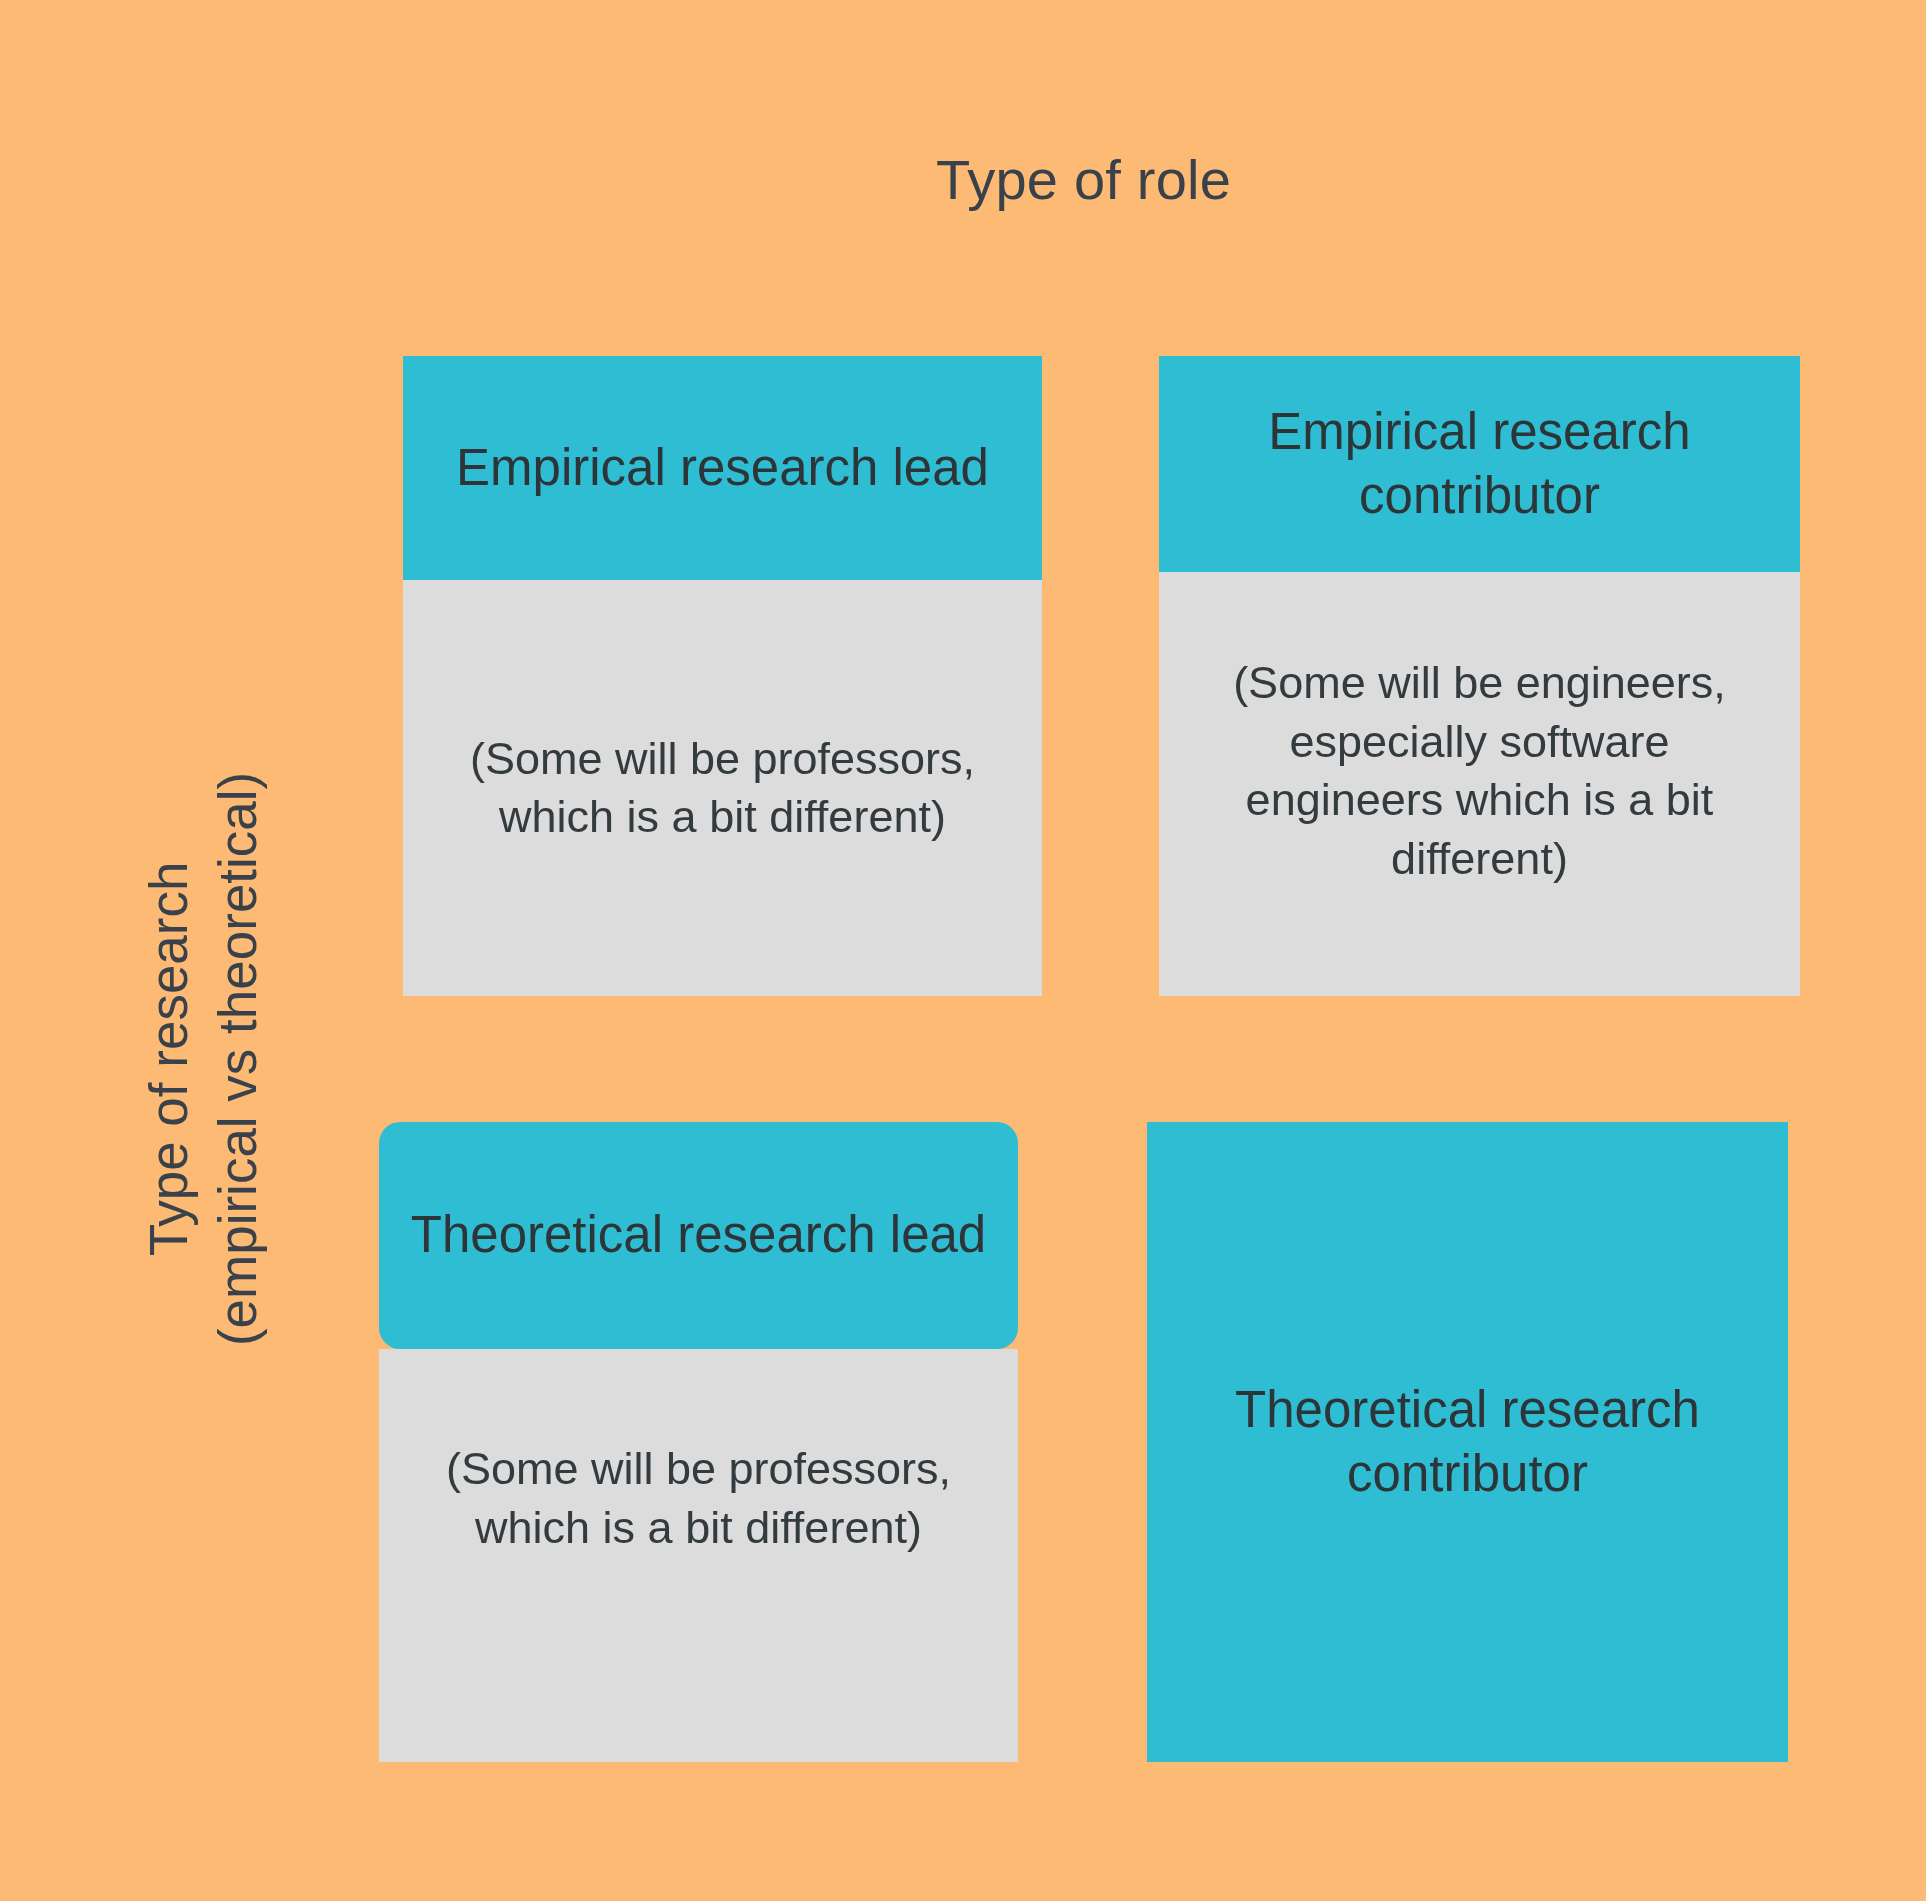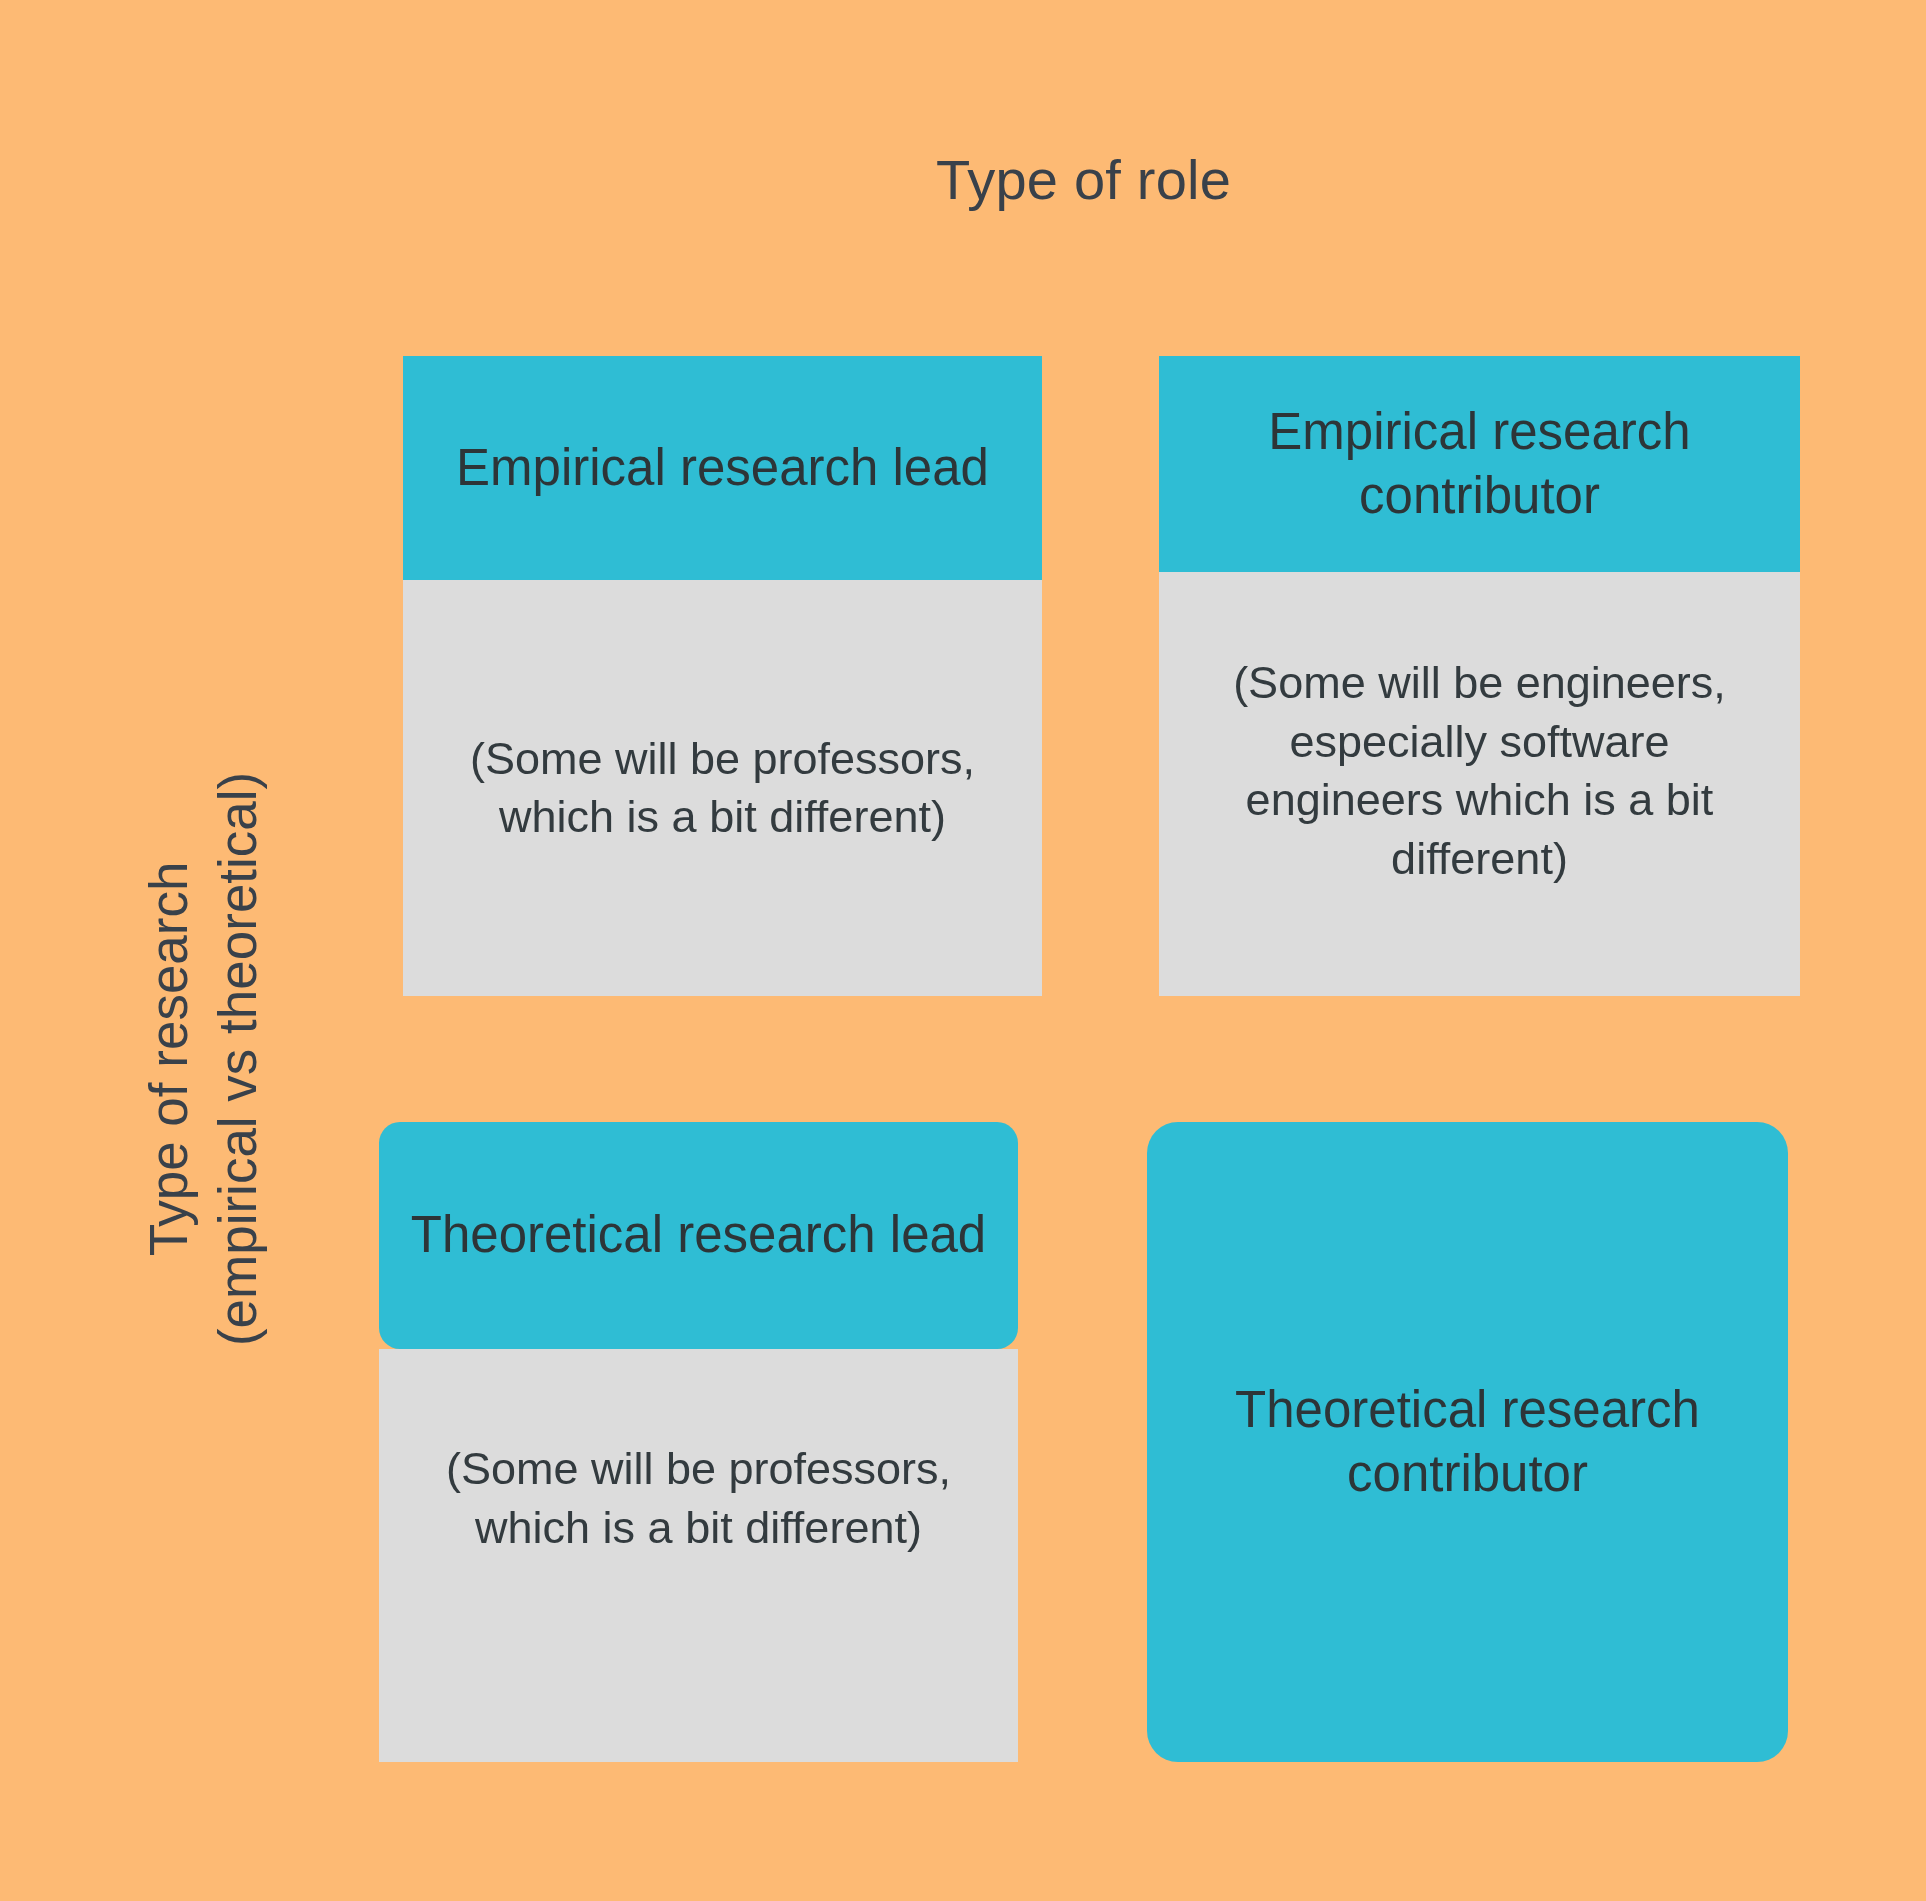--- a/index.html
+++ b/index.html
@@ -64,21 +64,21 @@
   .cell {
     position: absolute;
     display: flex;
     flex-direction: column;
     overflow: hidden;
   }
 
   .cell-tl { left: 379px;  top: 356px;  width: 639px; height: 640px; padding-left: 24px; }
   .cell-tr { left: 1147px; top: 356px;  width: 641px; height: 640px; margin-left: 12px; }
   .cell-bl { left: 379px;  top: 1122px; width: 639px; height: 640px; }
-  .cell-br { left: 1147px; top: 1122px; width: 641px; height: 640px; border-radius: 31px; }
+  .cell-br { left: 1147px; top: 1122px; width: 641px; height: 640px; }
 
   .cell-header {
     background: #2fbdd4;
     color: #2d3538;
     font-size: 51px;
     line-height: 1.26;
     text-align: center;
     display: flex;
     align-items: center;
     justify-content: center;

